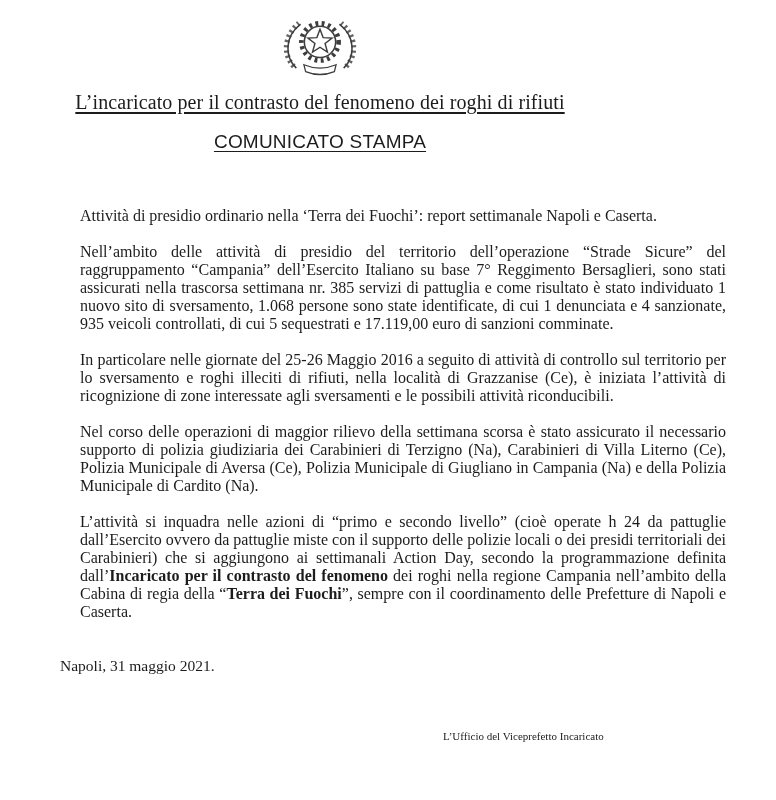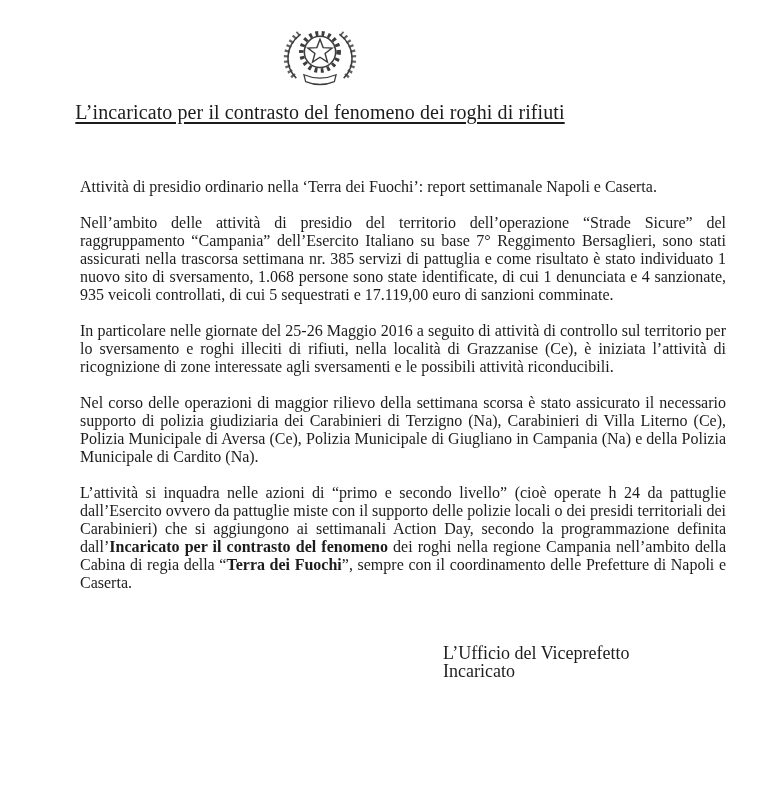--- a/index.html
+++ b/index.html
@@ -12,21 +12,21 @@
     height: 800px;
     overflow: hidden;
     color: #1c1c1c;
     -webkit-font-smoothing: antialiased;
   }
   .page {
     width: 640px;
     height: 800px;
     background: #ffffff;
     box-sizing: border-box;
-    padding-top: 24px;
+    padding-top: 14px;
     position: relative;
   }
   .emblem-wrap {
     text-align: center;
     height: 68px;
     line-height: 0;
   }
   .doc-title {
     margin: 8px 40px 0;
     font-family: "Liberation Serif", "DejaVu Serif", serif;
@@ -69,21 +69,21 @@
   }
   .dateline {
     margin: 36px 0 0 60px;
     font-family: "Liberation Serif", "DejaVu Serif", serif;
     font-size: 15.5px;
     line-height: 18px;
   }
   .signature {
     margin: 52px 0 0 443px;
     font-family: "Liberation Serif", "DejaVu Serif", serif;
-    font-size: 18px;
+    font-size: 11px;
     line-height: 18px;
   }
 </style>
 </head>
 <body>
 
 <div class="page">
 
   <div class="emblem-wrap">
     <svg width="94" height="66" viewBox="0 0 110 78" aria-hidden="true">
@@ -102,25 +102,27 @@
 
         <path d="M36,60 Q55,68 74,60 L72,68 Q55,75 38,68 Z" stroke-width="1.5" fill="#ffffff"></path>
       </g>
     </svg>
   </div>
 
   <h1 class="doc-title">
     <span class="tline">L’incaricato per il contrasto del fenomeno dei roghi di rifiuti</span><br>
   </h1>
 
+  <h2 class="doc-subtitle">COMUNICATO STAMPA</h2>
 
   <div class="doc-body">
     <p class=""><span>Attività di presidio ordinario nella ‘Terra dei Fuochi’: report settimanale Napoli e Caserta.</span></p>
     <p class="justify"><span>Nell’ambito delle attività di presidio del territorio dell’operazione “Strade Sicure” del raggruppamento “Campania” dell’Esercito Italiano su base 7° Reggimento Bersaglieri, sono stati assicurati nella trascorsa settimana nr. 385 servizi di pattuglia e come risultato è stato individuato 1 nuovo sito di sversamento, 1.068 persone sono state identificate, di cui 1 denunciata e 4 sanzionate, 935 veicoli controllati, di cui 5 sequestrati e 17.119,00 euro di sanzioni comminate.</span></p>
     <p class="justify"><span>In particolare nelle giornate del 25-26 Maggio 2016 a seguito di attività di controllo sul territorio per lo sversamento e roghi illeciti di rifiuti, nella località di Grazzanise (Ce), è iniziata l’attività di ricognizione di zone interessate agli sversamenti e le possibili attività riconducibili.</span></p>
     <p class="justify"><span>Nel corso delle operazioni di maggior rilievo della settimana scorsa è stato assicurato il necessario supporto di polizia giudiziaria dei Carabinieri di Terzigno (Na), Carabinieri di Villa Literno (Ce), Polizia Municipale di Aversa (Ce), Polizia Municipale di Giugliano in Campania (Na) e della Polizia Municipale di Cardito (Na).</span></p>
     <p class="justify"><span>L’attività si inquadra nelle azioni di “primo e secondo livello” (cioè operate h 24 da pattuglie dall’Esercito ovvero da pattuglie miste con il supporto delle polizie locali o dei presidi territoriali dei Carabinieri) che si aggiungono ai settimanali Action Day, secondo la programmazione definita dall’</span><span style="font-weight: bold;">Incaricato per il contrasto del fenomeno</span><span> dei roghi nella regione Campania nell’ambito della Cabina di regia della “</span><span style="font-weight: bold;">Terra dei Fuochi</span><span>”, sempre con il coordinamento delle Prefetture di Napoli e Caserta.</span></p>
   </div>
 
+  <p class="dateline">Napoli, 31 maggio 2021.</p>
 
   <p class="signature">L’Ufficio del Viceprefetto Incaricato</p>
 
 </div>
 
 </body></html>

